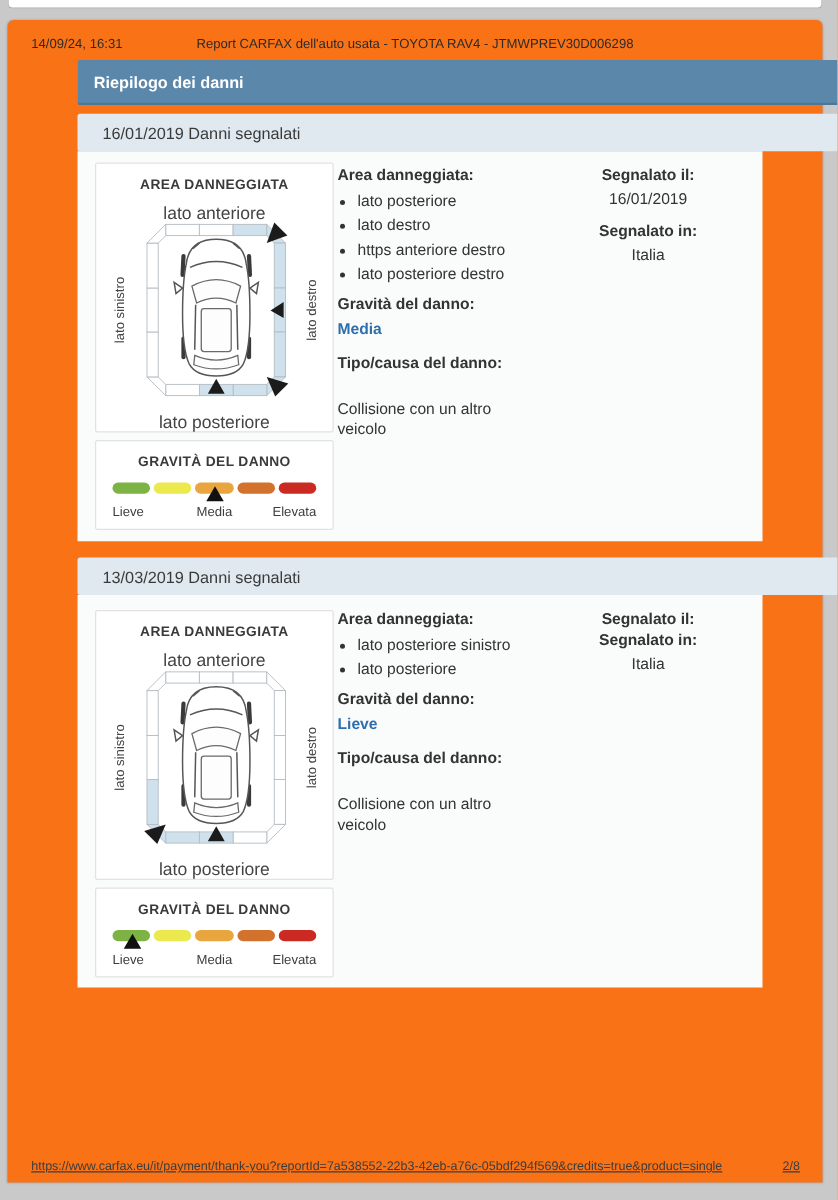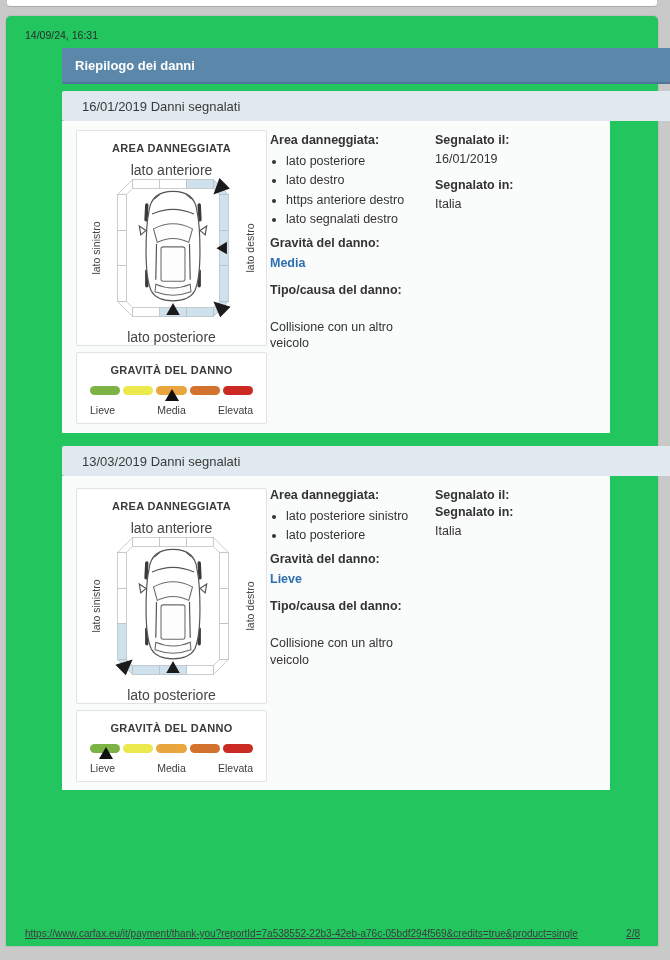--- a/index.html
+++ b/index.html
@@ -4,21 +4,21 @@
 <style>
   * { margin:0; padding:0; box-sizing:border-box; }
   html,body { background:#c9c9c9; }
   body { font-family:"Liberation Sans", sans-serif; color:#333; }
   .canvas { position:relative; width:670px; height:960px; background:#c9c9c9; overflow:hidden; }
 
   .prev-page { position:absolute; left:6px; top:0; width:652px; height:7px;
     background:#fff; border-bottom:1px solid #ababab; border-left:1px solid #bdbdbd; border-right:1px solid #bdbdbd;
     border-radius:0 0 4px 4px; }
   .page { position:absolute; left:6px; top:16px; width:652px; height:930px;
-    background:#22c55e; border-radius:5px 5px 0 0; box-shadow:0 0 2px rgba(0,0,0,.2); }
+    background:#f97316; border-radius:5px 5px 0 0; box-shadow:0 0 2px rgba(0,0,0,.2); }
 
   .doc-header { position:absolute; top:13px; left:0; right:0; height:16px;
     font-size:10.5px; color:#2b2b2b; text-align:center; }
   .doc-date { position:absolute; left:19px; top:0; }
 
   .banner { position:absolute; top:32px; left:56px; width:652px; height:36px;
     background:var(--banner-bg,#5b87ab); color:#fff; font-size:13px; font-weight:bold;
     display:flex; align-items:center; padding-left:13px; border-radius:2px;
     border-bottom:2px solid rgba(0,0,0,.12); }
 
@@ -70,21 +70,21 @@
     border-bottom:12px solid #111; }
   .scale-labels { position:absolute; left:13px; right:13px; top:51px;
     display:flex; font-size:10.5px; color:#3c3c3c; }
   .scale-labels span:nth-child(1){ flex:1; text-align:left; }
   .scale-labels span:nth-child(2){ flex:1; text-align:center; }
   .scale-labels span:nth-child(3){ flex:1; text-align:right; }
 
   .details { position:absolute; left:208px; top:11px; right:8px; display:flex;
     font-size:12.5px; line-height:1.35; color:#333; }
   .colA { width:165px; }
-  .colB { flex:1; }
+  .colB { flex:1;text-align:center; }
   .lbl { font-weight:bold; color:#333; }
   .details ul { list-style:disc; margin:4px 0 7px 0; padding-left:16px; }
   .details li { margin-bottom:2.5px; }
   .sev-val { display:inline-block; margin-top:3px; color:var(--link-blue,#2e6fae);
     font-weight:bold; text-decoration:none; } .mt10 { margin-top:10px; } .mt3 { margin-top:20px; }
   .colB .val { margin:2px 0 9px 0; }
 
   .doc-footer { position:absolute; left:19px; right:18px; bottom:7px;
     display:flex; justify-content:space-between; font-size:10px; color:#3c3c3c;text-decoration:underline; }
   .doc-footer a { color:#3c3c3c; text-decoration:none; }
@@ -92,20 +92,21 @@
 </head>
 <body>
 
 <div class="canvas">
   <div class="prev-page"></div>
 
   <div class="page">
 
     <div class="doc-header">
       <span class="doc-date">14/09/24, 16:31</span>
+      <span>Report CARFAX dell'auto usata - TOYOTA RAV4 - JTMWPREV30D006298</span>
     </div>
 
     <div class="banner">
       <span>Riepilogo dei danni</span>
     </div>
 
     <div class="sec-header sec1-header">
       <span>16/01/2019 Danni segnalati</span>
     </div>
 
@@ -179,21 +180,21 @@
         </div>
       </div>
 
       <div class="details">
         <div class="colA">
           <div class="lbl">Area danneggiata:</div>
           <ul>
               <li>lato posteriore</li>
               <li>lato destro</li>
               <li>https anteriore destro</li>
-              <li>lato segnalati destro</li>
+              <li>lato posteriore destro</li>
             </ul>
           <div class="lbl">Gravità del danno:</div>
           <a href="#" class="sev-val">Media</a>
           <div class="lbl mt10">Tipo/causa del danno:</div>
           <div class="mt3">Collisione con un altro veicolo</div>
         </div>
         <div class="colB">
           <div class="lbl">Segnalato il:</div>
           <div class="val">16/01/2019</div>
           <div class="lbl">Segnalato in:</div>

